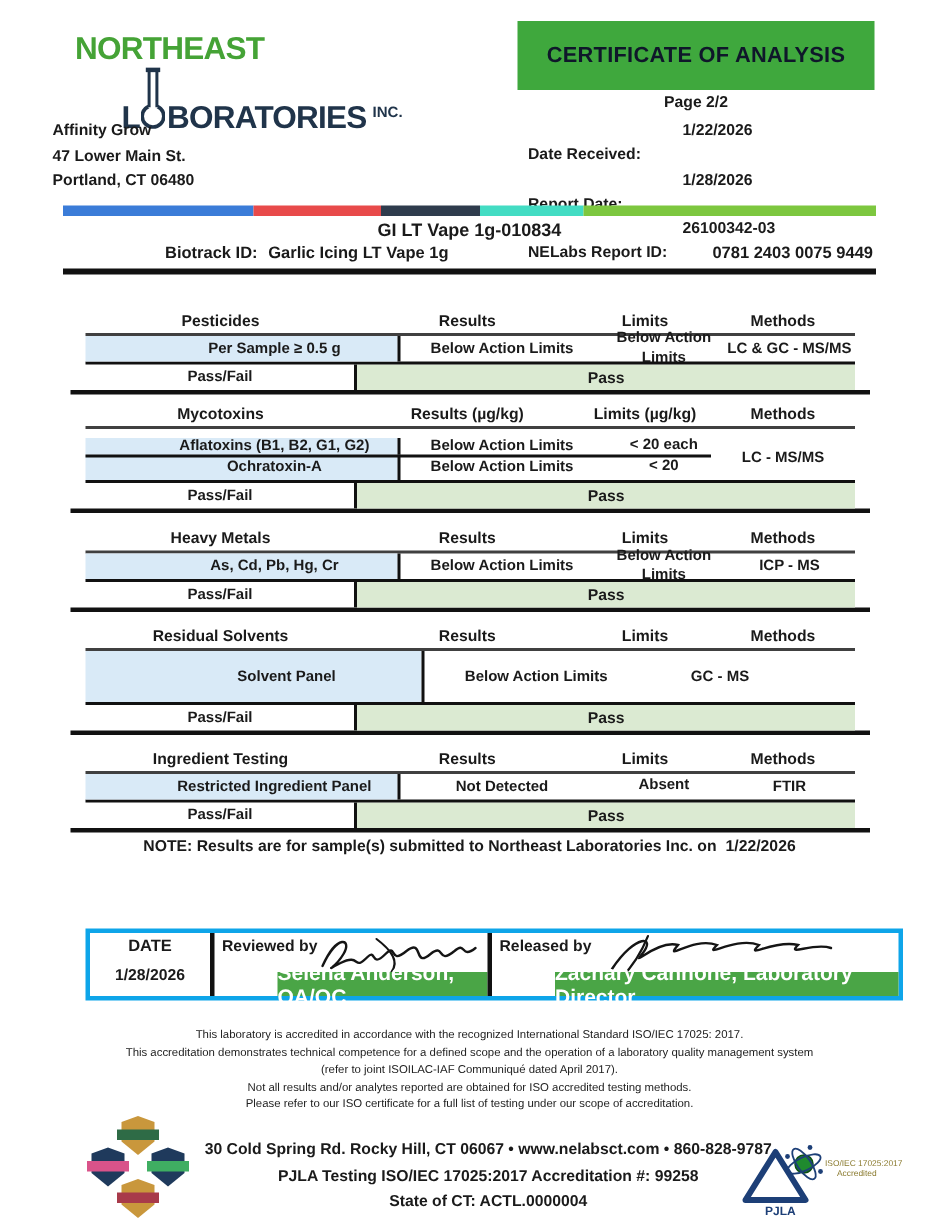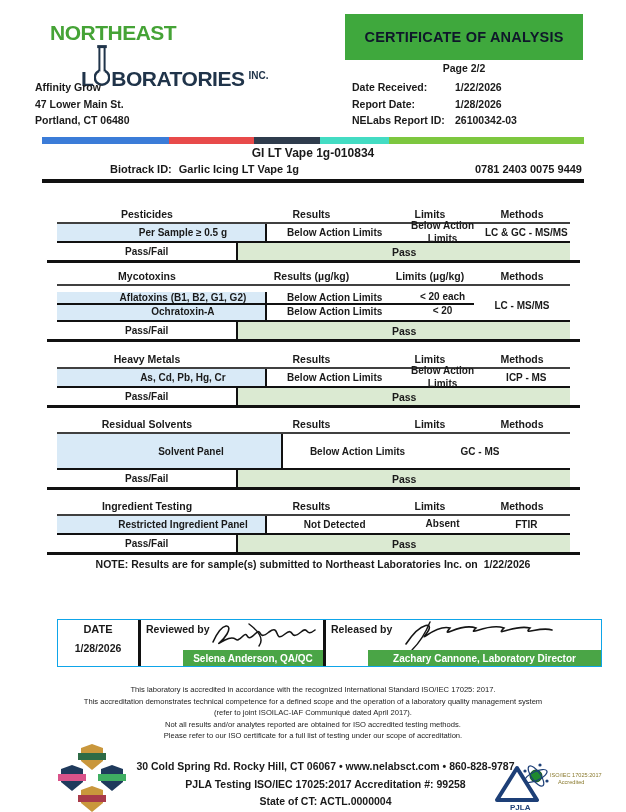--- a/index.html
+++ b/index.html
@@ -15,21 +15,21 @@
   .flask-svg{display:block;margin:0 1px;}
 
   .banner{position:absolute;left:345px;top:14px;width:238px;height:46px;background:var(--banner_green);
           display:flex;align-items:center;justify-content:center;}
   .banner span{color:#0f172a;font-size:14.5px;font-weight:800;letter-spacing:.2px;}
   .pagenum{position:absolute;left:345px;top:62px;width:238px;text-align:center;font-size:10.5px;font-weight:800;}
 
   .client{position:absolute;left:35px;top:79px;font-size:10.5px;font-weight:600;line-height:16.5px;}
   .meta{position:absolute;left:352px;top:79px;font-size:10.5px;font-weight:600;line-height:16.5px;}
   .meta .mrow{display:flex;}
-  .meta .mlabel{width:103px;}
+  .meta .mlabel{width:103px;margin-top:16px;}
 
   
   .colorbar{position:absolute;left:42px;top:137px;width:542px;height:7px;display:flex;}
   .colorbar div{height:7px;}
   .seg-blue{width:127px;background:var(--bar_blue);}
   .seg-red{width:85px;background:var(--bar_red);}
   .seg-navy{width:66px;background:var(--bar_navy);}
   .seg-teal{width:69px;background:var(--bar_teal);}
   .seg-green{width:195px;background:var(--bar_green);}
 
@@ -60,32 +60,32 @@
   .passrow{display:flex;height:17px;}
   .passband{width:333px;background:var(--cell_green);border-left:2px solid #111;display:flex;
             align-items:center;justify-content:center;font-size:10.5px;font-weight:700;}
   .thick{margin-left:-10px;width:533px;height:3px;background:#111;}
 
   
   .note{position:absolute;left:0;top:558px;width:626px;text-align:center;font-size:10.5px;font-weight:600;}
   .note .nd{margin-left:6px;}
 
   
-  .sigbox{position:absolute;left:57px;top:619px;width:545px;height:48px;border:1px solid #0ea5e9;
+  .sigbox{position:absolute;left:57px;top:619px;width:545px;height:48px;border:3px solid #0ea5e9;
           display:flex;box-sizing:border-box;}
   .sigcol{position:relative;box-sizing:border-box;}
   .sig-date{width:80px;text-align:center;}
   .sig-rev{width:185px;border-left:3px solid #111;}
   .sig-rel{flex:1;border-left:3px solid #111;}
   .sig-date .dl{font-size:11px;font-weight:800;margin-top:3px;}
   .sig-date .dv{font-size:10.5px;font-weight:600;margin-top:7px;}
   .sigcol .byl{position:absolute;left:5px;top:3px;font-size:10.5px;font-weight:800;}
   .sigscript{position:absolute;top:-4px;pointer-events:none;}
   .greenbar{position:absolute;left:0;right:0;bottom:0;height:16px;background:var(--sig_green);
-            color:#fff;font-size:10px;font-weight:700;display:flex;align-items:center;justify-content:center;margin-left:42px;}
+            color:#fff;font-size:14px;font-weight:700;display:flex;align-items:center;justify-content:center;margin-left:42px;}
 
   
   .fineprint{position:absolute;left:0;top:684px;width:626px;text-align:center;font-size:7.6px;
              font-weight:500;line-height:11.6px;color:#222;}
 
   
   .badges{position:absolute;left:58px;top:744px;}
   .footer-text{position:absolute;left:130px;right:105px;top:758px;text-align:center;
                font-size:10.5px;font-weight:600;line-height:17.5px;}
   .pjla{position:absolute;left:492px;top:762px;}

